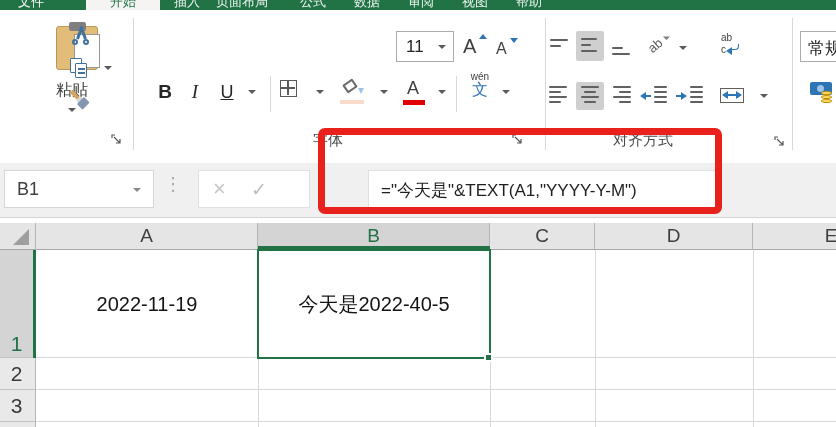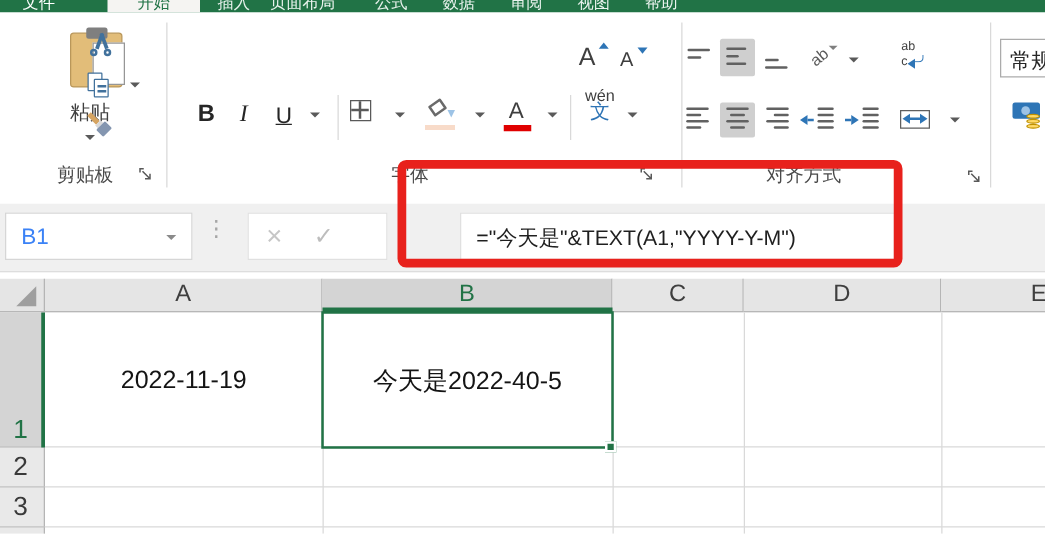--- a/index.html
+++ b/index.html
@@ -67,28 +67,31 @@
       </div>
     </div>
     <div class="abs dd" style="left:104px;top:56px;"></div>
     <div class="abs" style="left:66px;top:76px;width:28px;height:30px;">
       <div class="abs" style="left:8px;top:2px;width:10px;height:22px;transform:rotate(-45deg);">
         <div class="abs" style="left:3px;top:0;width:4px;height:10px;background:#d6a461;"></div>
         <div class="abs" style="left:2px;top:10px;width:6px;height:3px;background:#d9d9d9;"></div>
         <div class="abs" style="left:0;top:13px;width:10px;height:8px;background:#8496b0;border-radius:1px;"></div>
       </div>
     </div>
-    <div class="abs grpl" style="left:20px;top:121px;width:96px;">剪贴板</div>
     <div class="abs" style="left:111px;top:124px;width:12px;height:12px;">
       <svg width="11" height="11" viewBox="0 0 11 11">
           <path d="M1 4 L1 1 L4 1 M3 3 L9 9 M9 5 L9 9 L5 9" stroke="#595959" stroke-width="1.2" fill="none"></path>
         </svg>
     </div>
     <div class="sep" style="left:133px;top:8px;height:132px;"></div>
 
+    <div class="abs box" style="left:396px;top:21px;width:58px;height:31px;">
+      <span class="abs" style="left:9px;top:5px;font-size:17px;color:#262626;">11</span>
+      <div class="abs dd" style="right:7px;top:13px;"></div>
+    </div>
     <div class="abs" style="left:460px;top:22px;width:30px;height:30px;">
       <span class="abs" style="left:3px;top:3px;font-size:20px;color:#3f3f3f;">A</span>
       <div class="abs" style="left:19px;top:2px;width:0;height:0;border-left:4px solid transparent;border-right:4px solid transparent;border-bottom:5px solid #2e75b6;"></div>
     </div>
     <div class="abs" style="left:494px;top:25px;width:28px;height:27px;">
       <span class="abs" style="left:2px;top:5px;font-size:16px;color:#3f3f3f;">A</span>
       <div class="abs" style="left:16px;top:3px;width:0;height:0;border-left:4px solid transparent;border-right:4px solid transparent;border-top:5px solid #2e75b6;"></div>
     </div>
 
     <div class="abs ctr" style="left:152px;top:68px;width:26px;height:28px;">
@@ -117,21 +120,21 @@
       <div class="abs" style="left:0;top:22px;width:24px;height:4px;background:#f8dbc9;"></div>
     </div>
     <div class="abs dd" style="left:380px;top:80px;"></div>
     <div class="abs" style="left:402px;top:66px;width:26px;height:38px;">
       <span class="abs" style="left:5px;top:2px;font-size:18px;color:#3f3f3f;">A</span>
       <div class="abs" style="left:1px;top:24px;width:22px;height:4.5px;background:#e00000;"></div>
     </div>
     <div class="abs dd" style="left:438px;top:80px;"></div>
     <div class="sep" style="left:456px;top:66px;height:36px;"></div>
     <div class="abs" style="left:464px;top:62px;width:32px;height:38px;text-align:center;">
-      <div style="font-size:13px;color:#3f3f3f;line-height:9px;">wén</div>
+      <div style="font-size:10px;color:#3f3f3f;line-height:9px;">wén</div>
       <div style="font-size:16px;color:#2e74b5;line-height:17px;">文</div>
     </div>
     <div class="abs dd" style="left:502px;top:80px;"></div>
     <div class="abs grpl" style="left:296px;top:121px;width:64px;">字体</div>
     <div class="abs" style="left:512px;top:124px;width:12px;height:12px;">
       <svg width="11" height="11" viewBox="0 0 11 11">
           <path d="M1 4 L1 1 L4 1 M3 3 L9 9 M9 5 L9 9 L5 9" stroke="#595959" stroke-width="1.2" fill="none"></path>
         </svg>
     </div>
     <div class="sep" style="left:545px;top:8px;height:132px;"></div>
@@ -236,21 +239,21 @@
         <div class="abs" style="left:7px;top:3px;width:7px;height:7px;background:#9dc3e6;border-radius:50%;"></div>
         <div class="abs" style="left:11px;top:9px;width:11px;height:4px;background:#ffd966;border:1px solid #bf9000;border-radius:50%;"></div>
         <div class="abs" style="left:11px;top:13px;width:11px;height:4px;background:#ffd966;border:1px solid #bf9000;border-radius:50%;"></div>
         <div class="abs" style="left:11px;top:17px;width:11px;height:4px;background:#ffd966;border:1px solid #bf9000;border-radius:50%;"></div>
       </div>
     </div>
   </div>
 
   <div class="abs" style="left:0;top:163px;width:836px;height:54px;background:#f0f0f0;">
     <div class="abs" style="left:4px;top:7px;width:150px;height:38px;background:#fff;border:1px solid #d6d6d6;">
-      <span class="abs" style="left:12px;top:8px;font-size:18px;color:#3b82f6;">B1</span>
+      <span class="abs" style="left:12px;top:8px;font-size:18px;color:#404040;">B1</span>
       <div class="abs dd" style="left:128px;top:17px;border-top-color:#8a8a8a;"></div>
     </div>
     <span class="abs" style="left:164px;top:10px;font-size:18px;color:#a6a6a6;font-family:'DejaVu Sans',sans-serif;">⋮</span>
     <div class="abs" style="left:198px;top:7px;width:112px;height:38px;background:#fff;border:1px solid #e0e0e0;">
       <span class="abs" style="left:14px;top:5px;font-size:22px;color:#c6c6c6;">×</span>
       <span class="abs" style="left:52px;top:7px;font-size:19px;color:#bdbdbd;font-family:'DejaVu Sans',sans-serif;">✓</span>
     </div>
     <div class="abs" style="left:368px;top:7px;width:348px;height:38px;background:#fff;border:1px solid #e0e0e0;">
       <span class="abs" style="left:12px;top:8px;font-size:17px;color:#1f1f1f;white-space:nowrap;">="今天是"&amp;TEXT(A1,"YYYY-Y-M")</span>
     </div>

